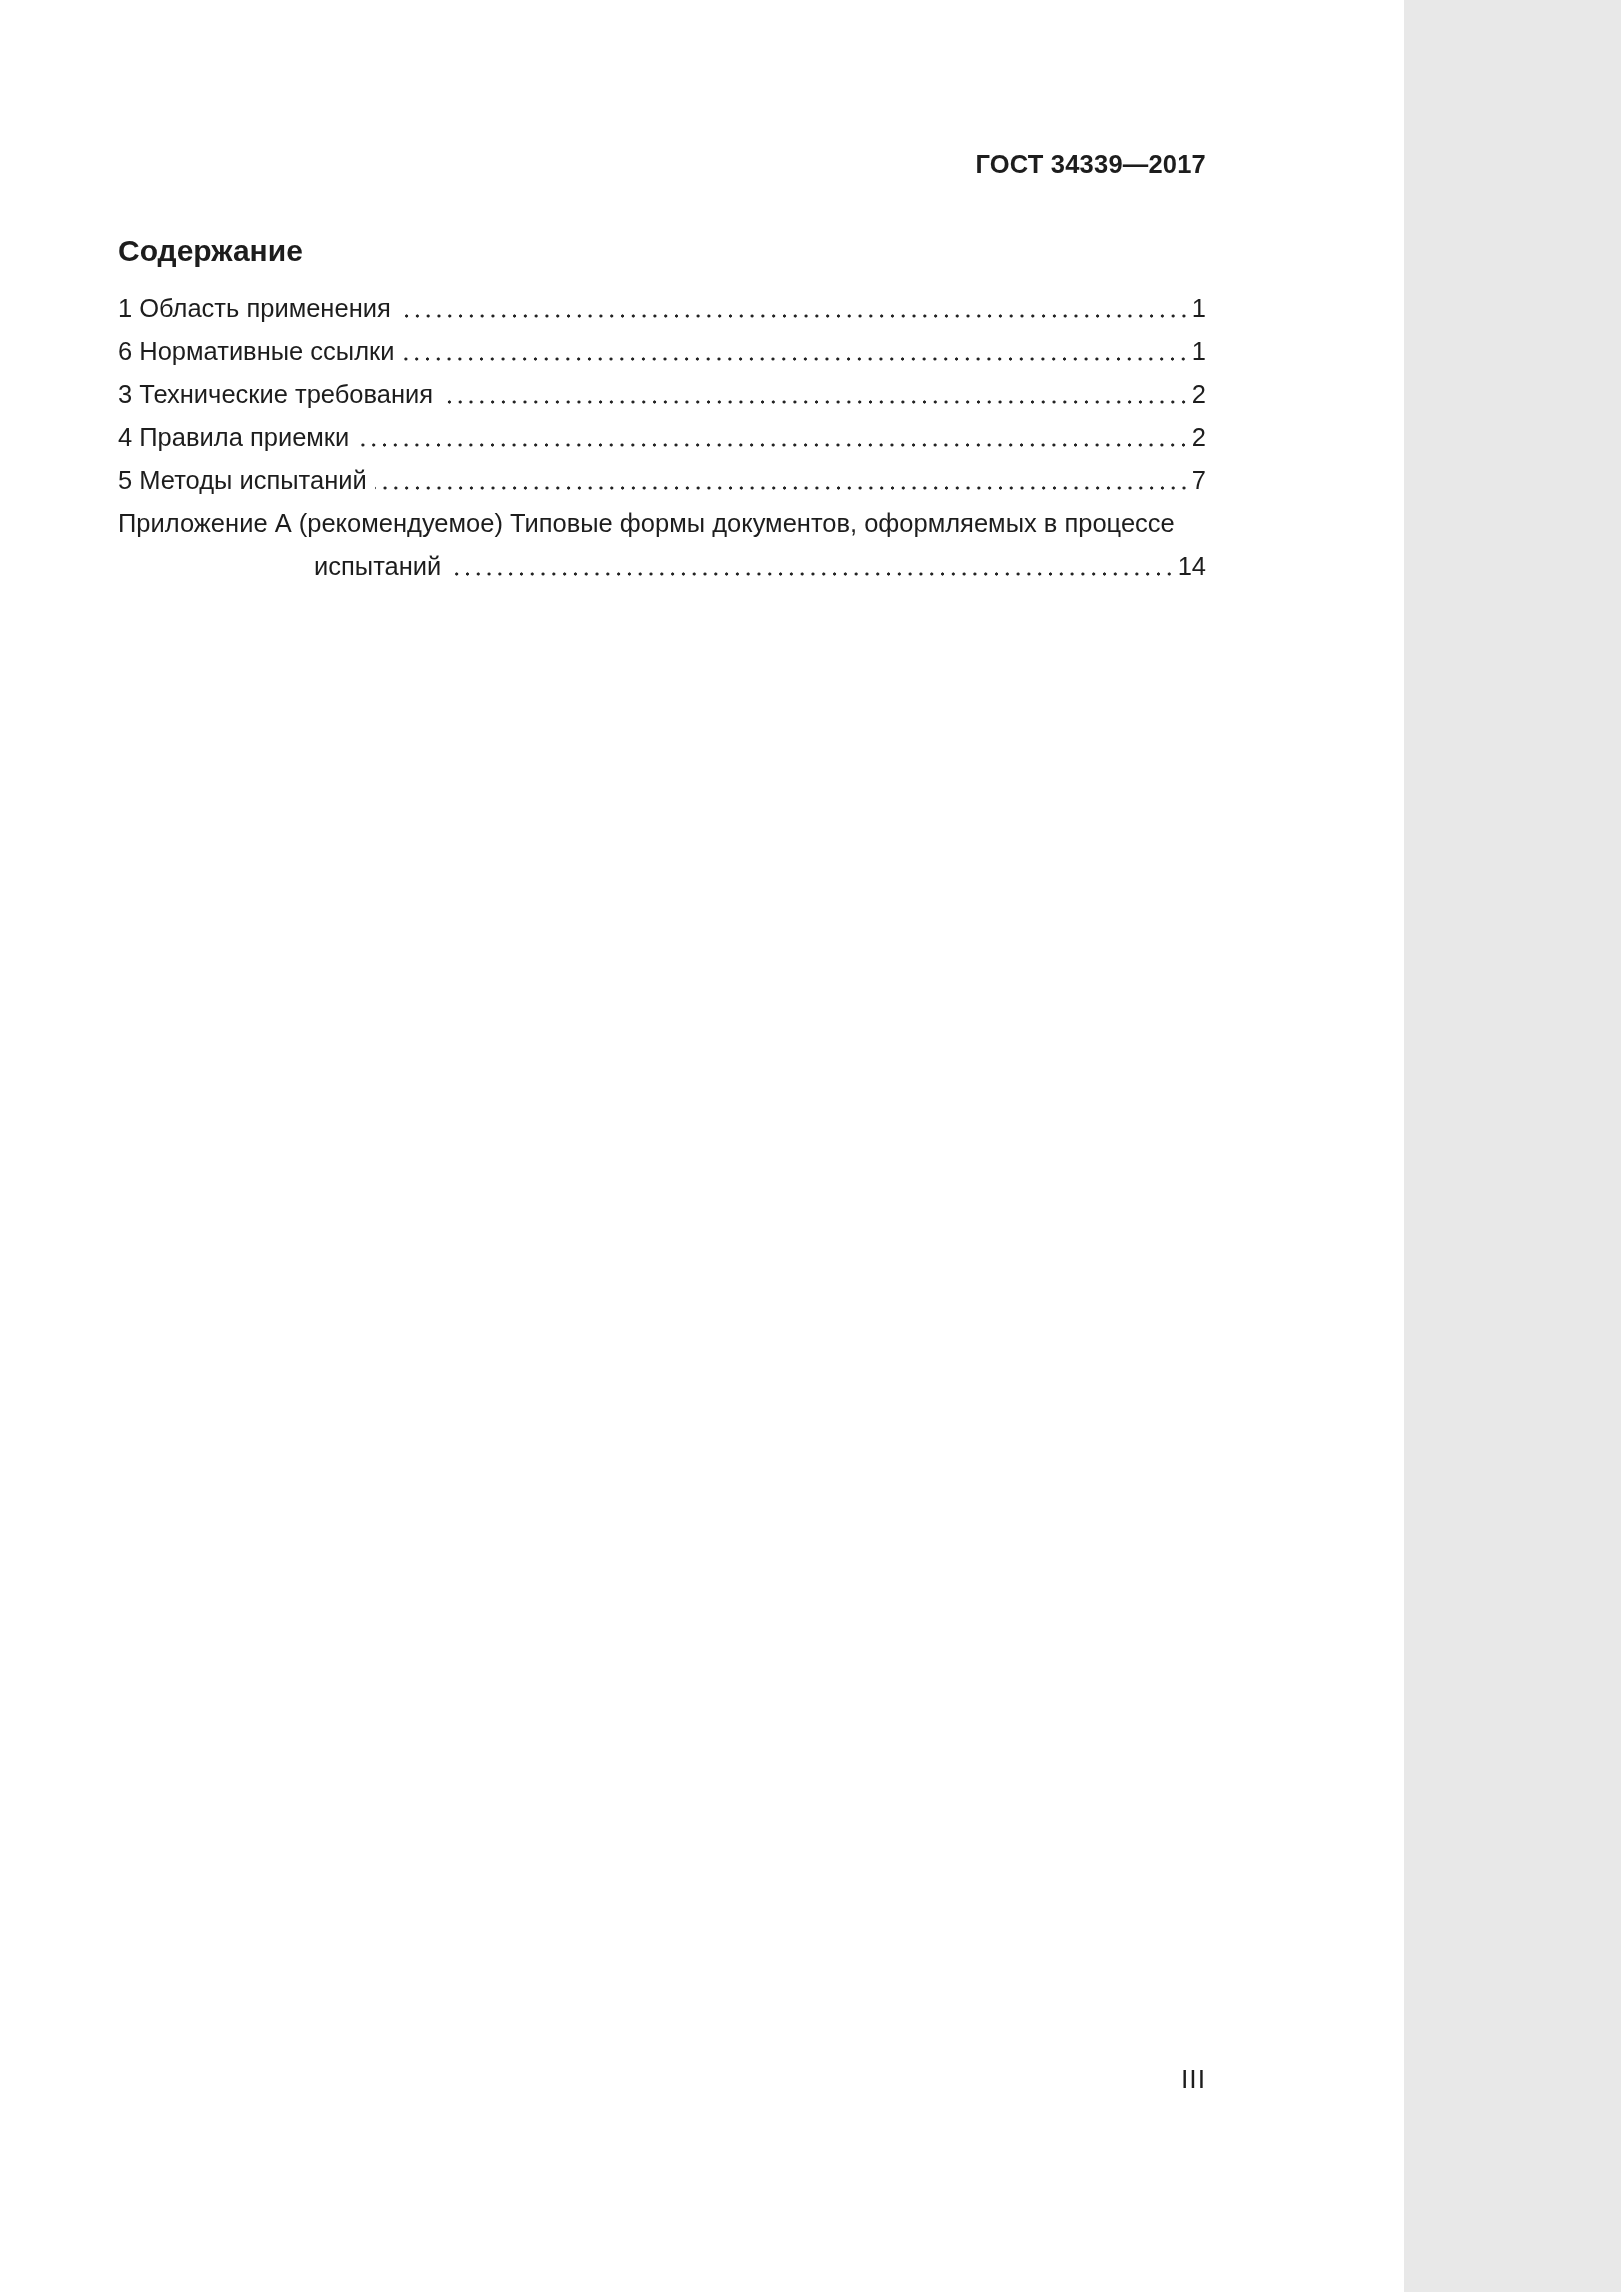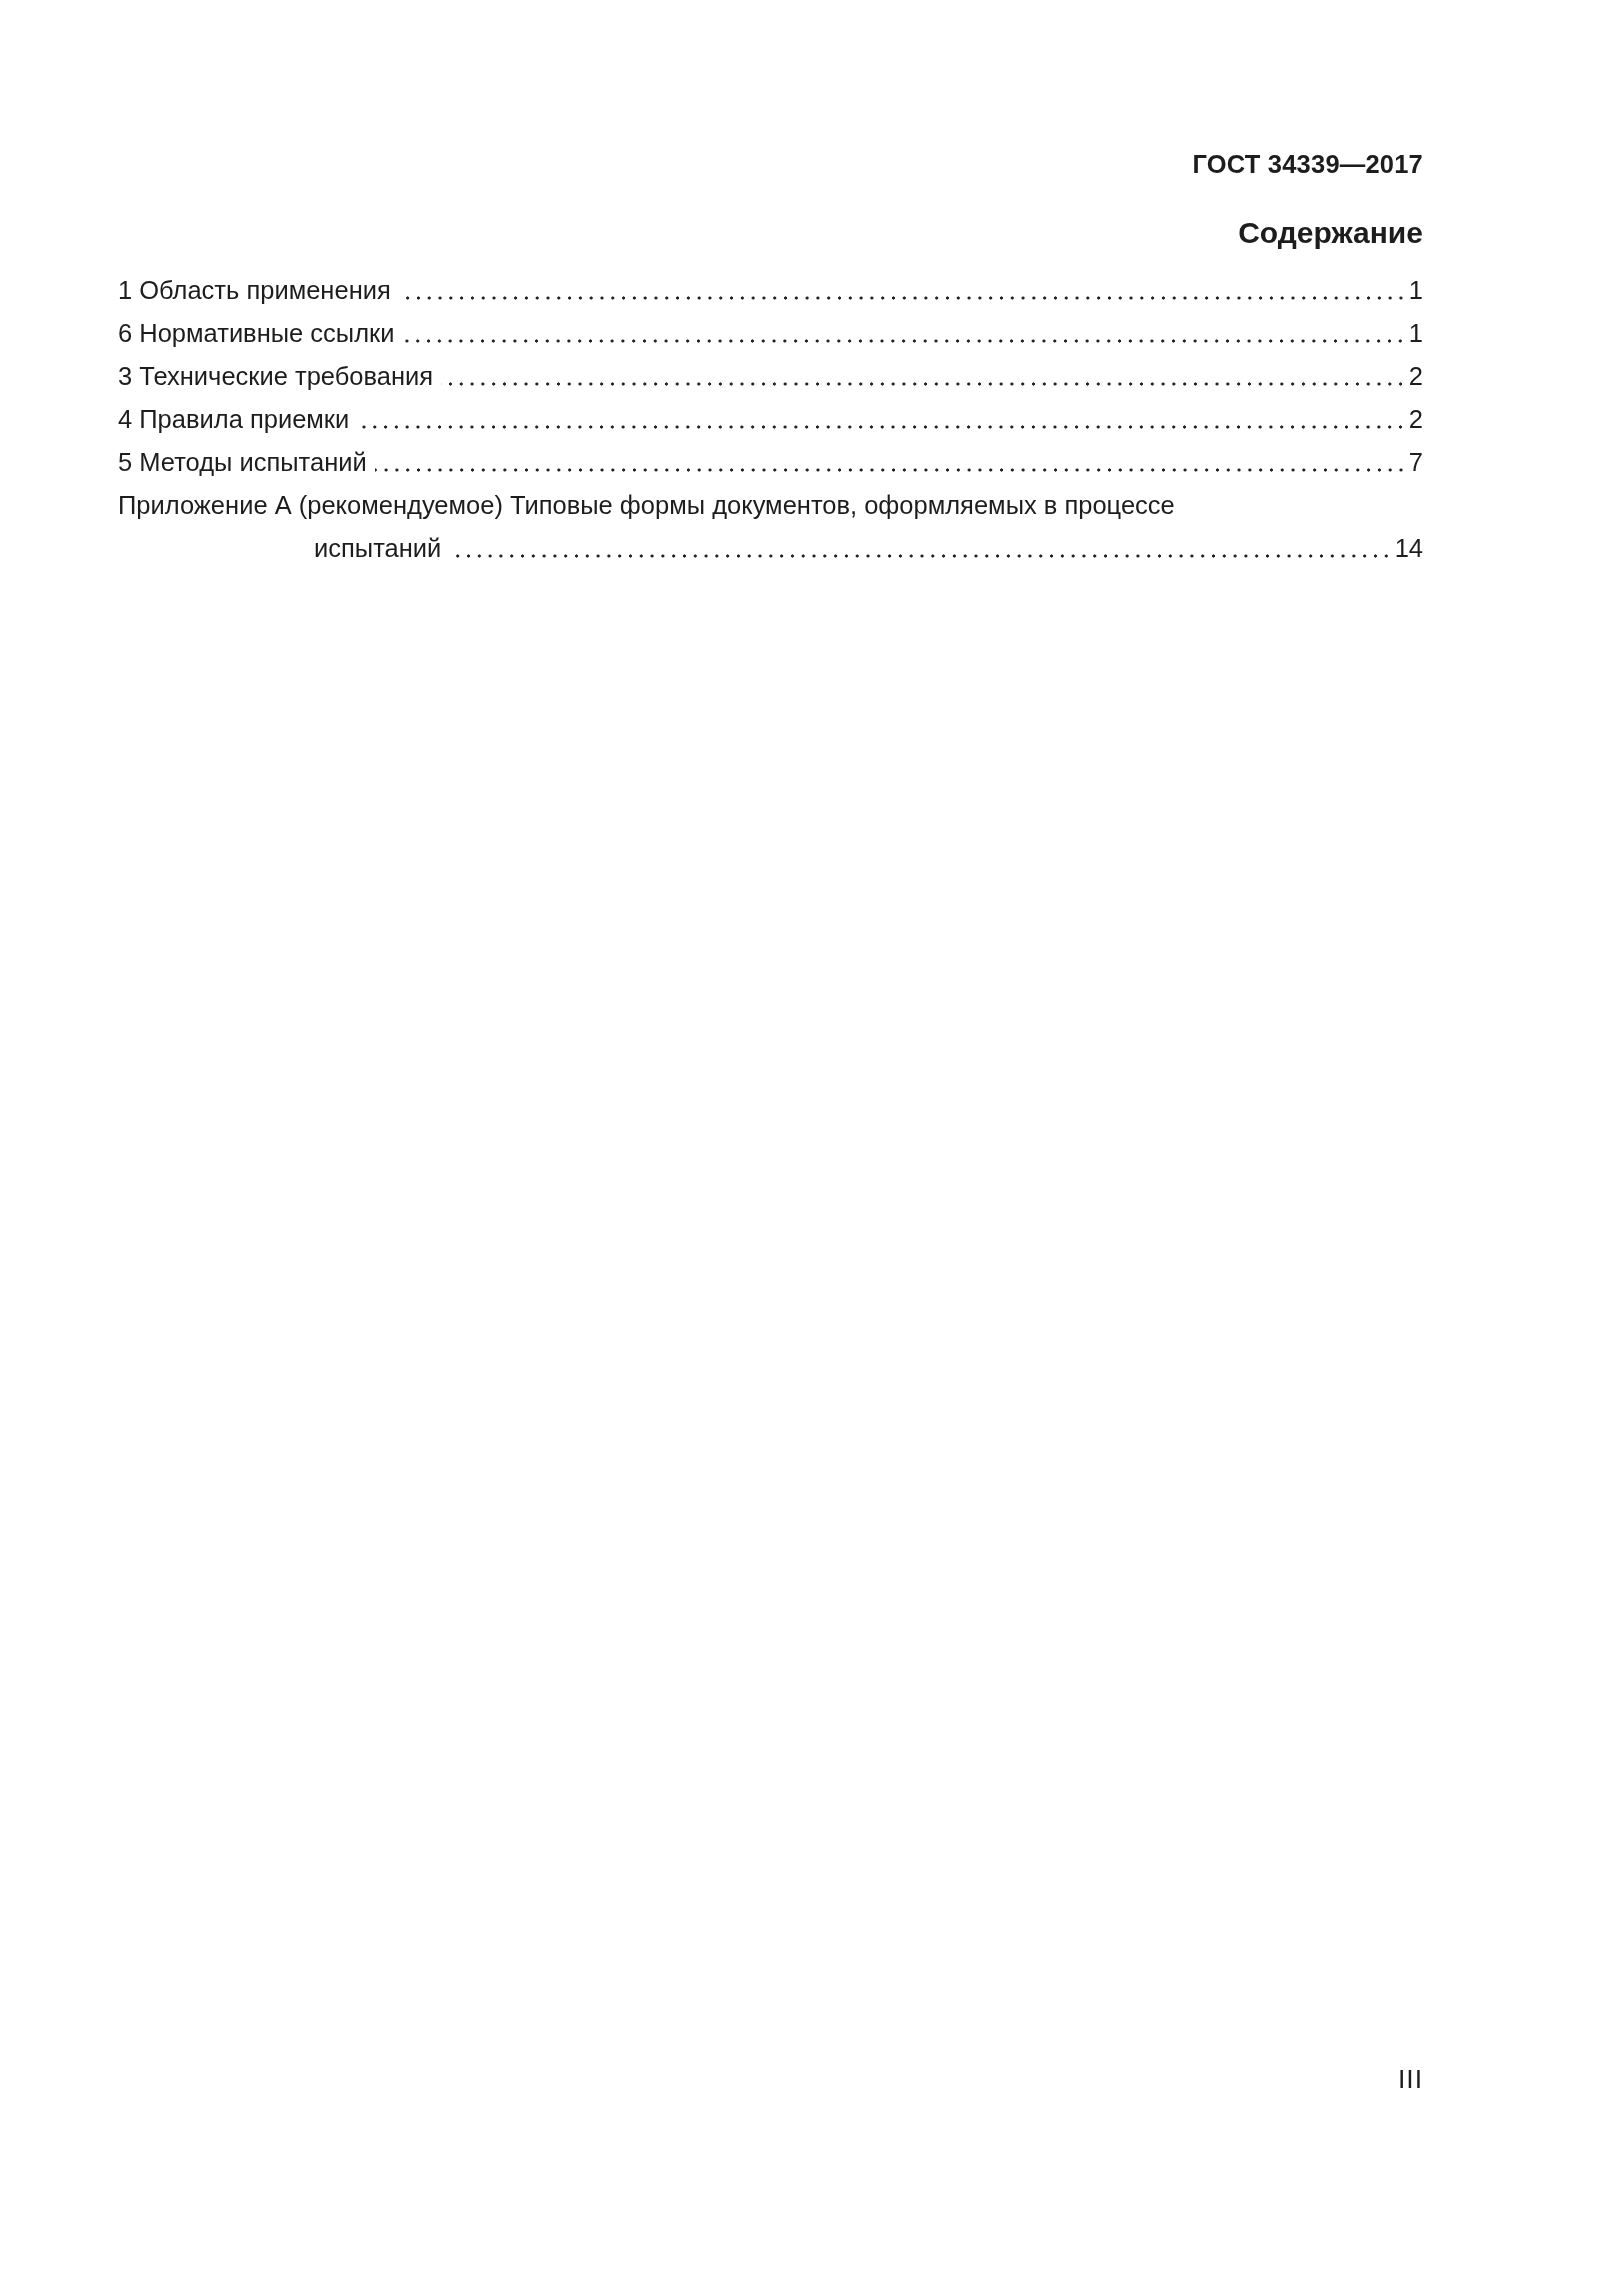--- a/index.html
+++ b/index.html
@@ -2,43 +2,43 @@
 <html><head>
 <meta charset="utf-8">
 <style>
   html, body {
     margin: 0;
     padding: 0;
     background: #e8e8e8;
   }
   .page {
     position: relative;
-    width: 1621px;
+    width: 1404px;
     height: 2293px;
     background: #ffffff;
     font-family: "Liberation Sans", "DejaVu Sans", sans-serif;
     color: #1d1d1d;
     overflow: hidden;
   }
   .content {
     position: absolute;
     left: 118px;
     right: 198px;
     top: 149px;
   }
   .doc-header {
     text-align: right;
     font-size: 25.5px;
     line-height: 30px;
     font-weight: bold;
     letter-spacing: 0.2px;
   }
   .doc-title {
-    margin-top: 35px;
-    text-align: right;
+    margin-top: 53px;
+    text-align: left;
     font-size: 30px;
     line-height: 37px;
     font-weight: bold;
   }
   .toc {
     margin-top: 17.6px;
   }
   .toc-row {
     display: flex;
     align-items: baseline;

